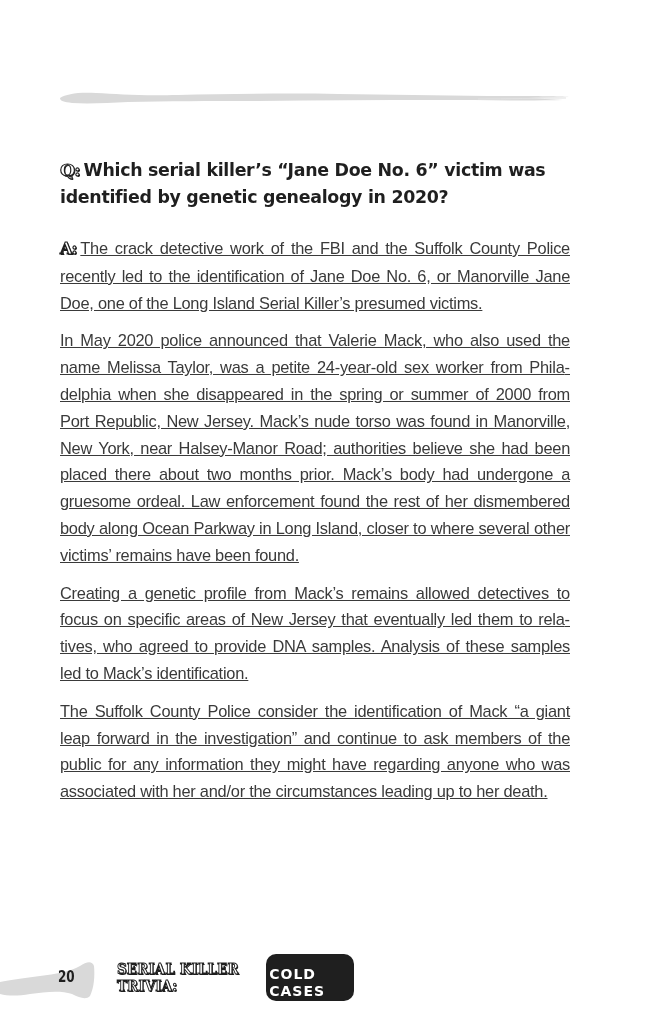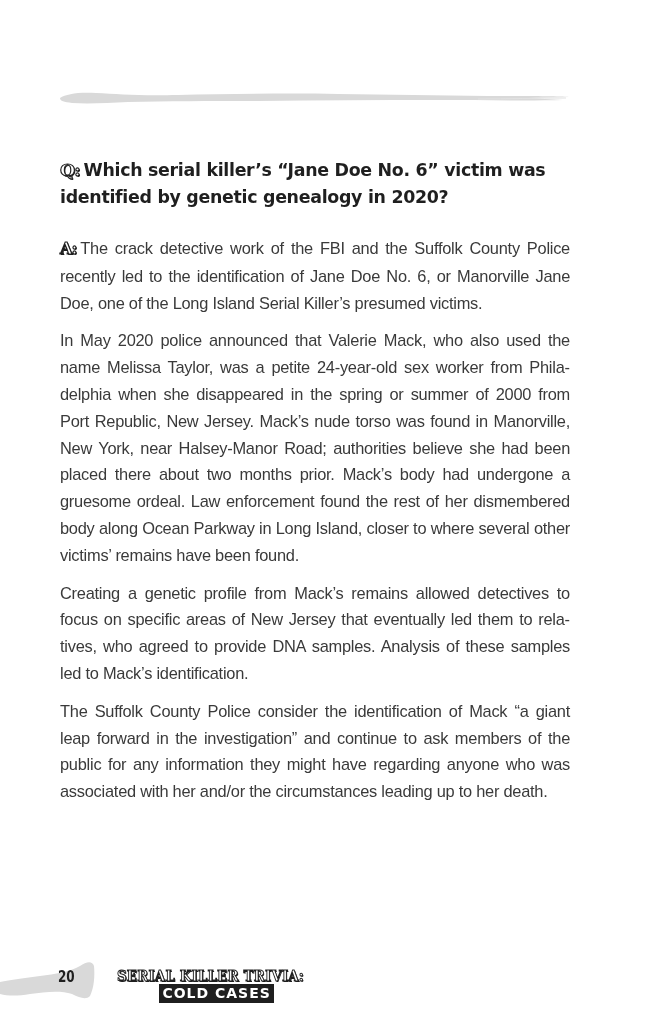--- a/index.html
+++ b/index.html
@@ -48,20 +48,21 @@
       letter-spacing: -1px;
     }
     .answer-para {
       font-family: "Liberation Sans", sans-serif;
       font-size: 16.4px;
       line-height: 26.8px;
       color: #3a3a3a;
       margin: 0 0 11px 0;
       text-align: justify;
       letter-spacing: -0.25px;
+      text-decoration: underline;
     }
     .answer-para .qa-marker {
       font-size: 16px;
     }
     .footer {
       position: absolute;
       left: 0;
       top: 954px;
       width: 354px;
       height: 50px;
@@ -84,44 +85,44 @@
       transform: scaleX(0.8);
       transform-origin: left center;
     }
     .running-title {
       position: absolute;
       left: 117px;
       top: 13px;
       display: flex;
       align-items: center;
       height: 20px;
-      flex-direction: column;
     }
     .running-title-main {
       font-family: "DejaVu Serif", serif;
       font-weight: bold;
       font-size: 14.5px;
       color: #ffffff;
       -webkit-text-stroke: 1px #1f1f1f;
       text-shadow: 1px 1px 0 #1f1f1f;
       letter-spacing: 0.2px;
       margin-right: 4px;
       transform: scaleX(0.92);
       transform-origin: left center;
     }
     .running-title-sub {
       background: #1f1f1f;
       color: #ffffff;
       font-family: "DejaVu Sans", sans-serif;
       font-weight: bold;
       font-size: 14px;
       letter-spacing: 1px;
-      padding: 1px 3px 1px 3px;
+      padding: 12px 3px 1px 3px;
       line-height: 17px;
       margin-left: -8px;
+      border-radius: 10px;
     }
   </style>
 </head>
 <body>
 
 <svg class="brush-top" viewBox="0 0 512 22" preserveAspectRatio="none">
   <path d="M2,10 C8,6 20,4 38,5 C60,6 80,8 120,7 C170,6 230,5 280,6 C330,7 380,7 430,8 C470,8 500,8 511,9 L470,10 L505,12 C470,13 420,12 380,12 C320,12 260,12 200,13 C150,13 110,13 70,14 C50,15 30,16 14,15 C6,14 2,13 2,10 Z" fill="#d9d9d9"></path>
   <path d="M420,11 C450,11 480,10 508,10" stroke="#e2e2e2" stroke-width="1" fill="none"></path>
 </svg>
 

